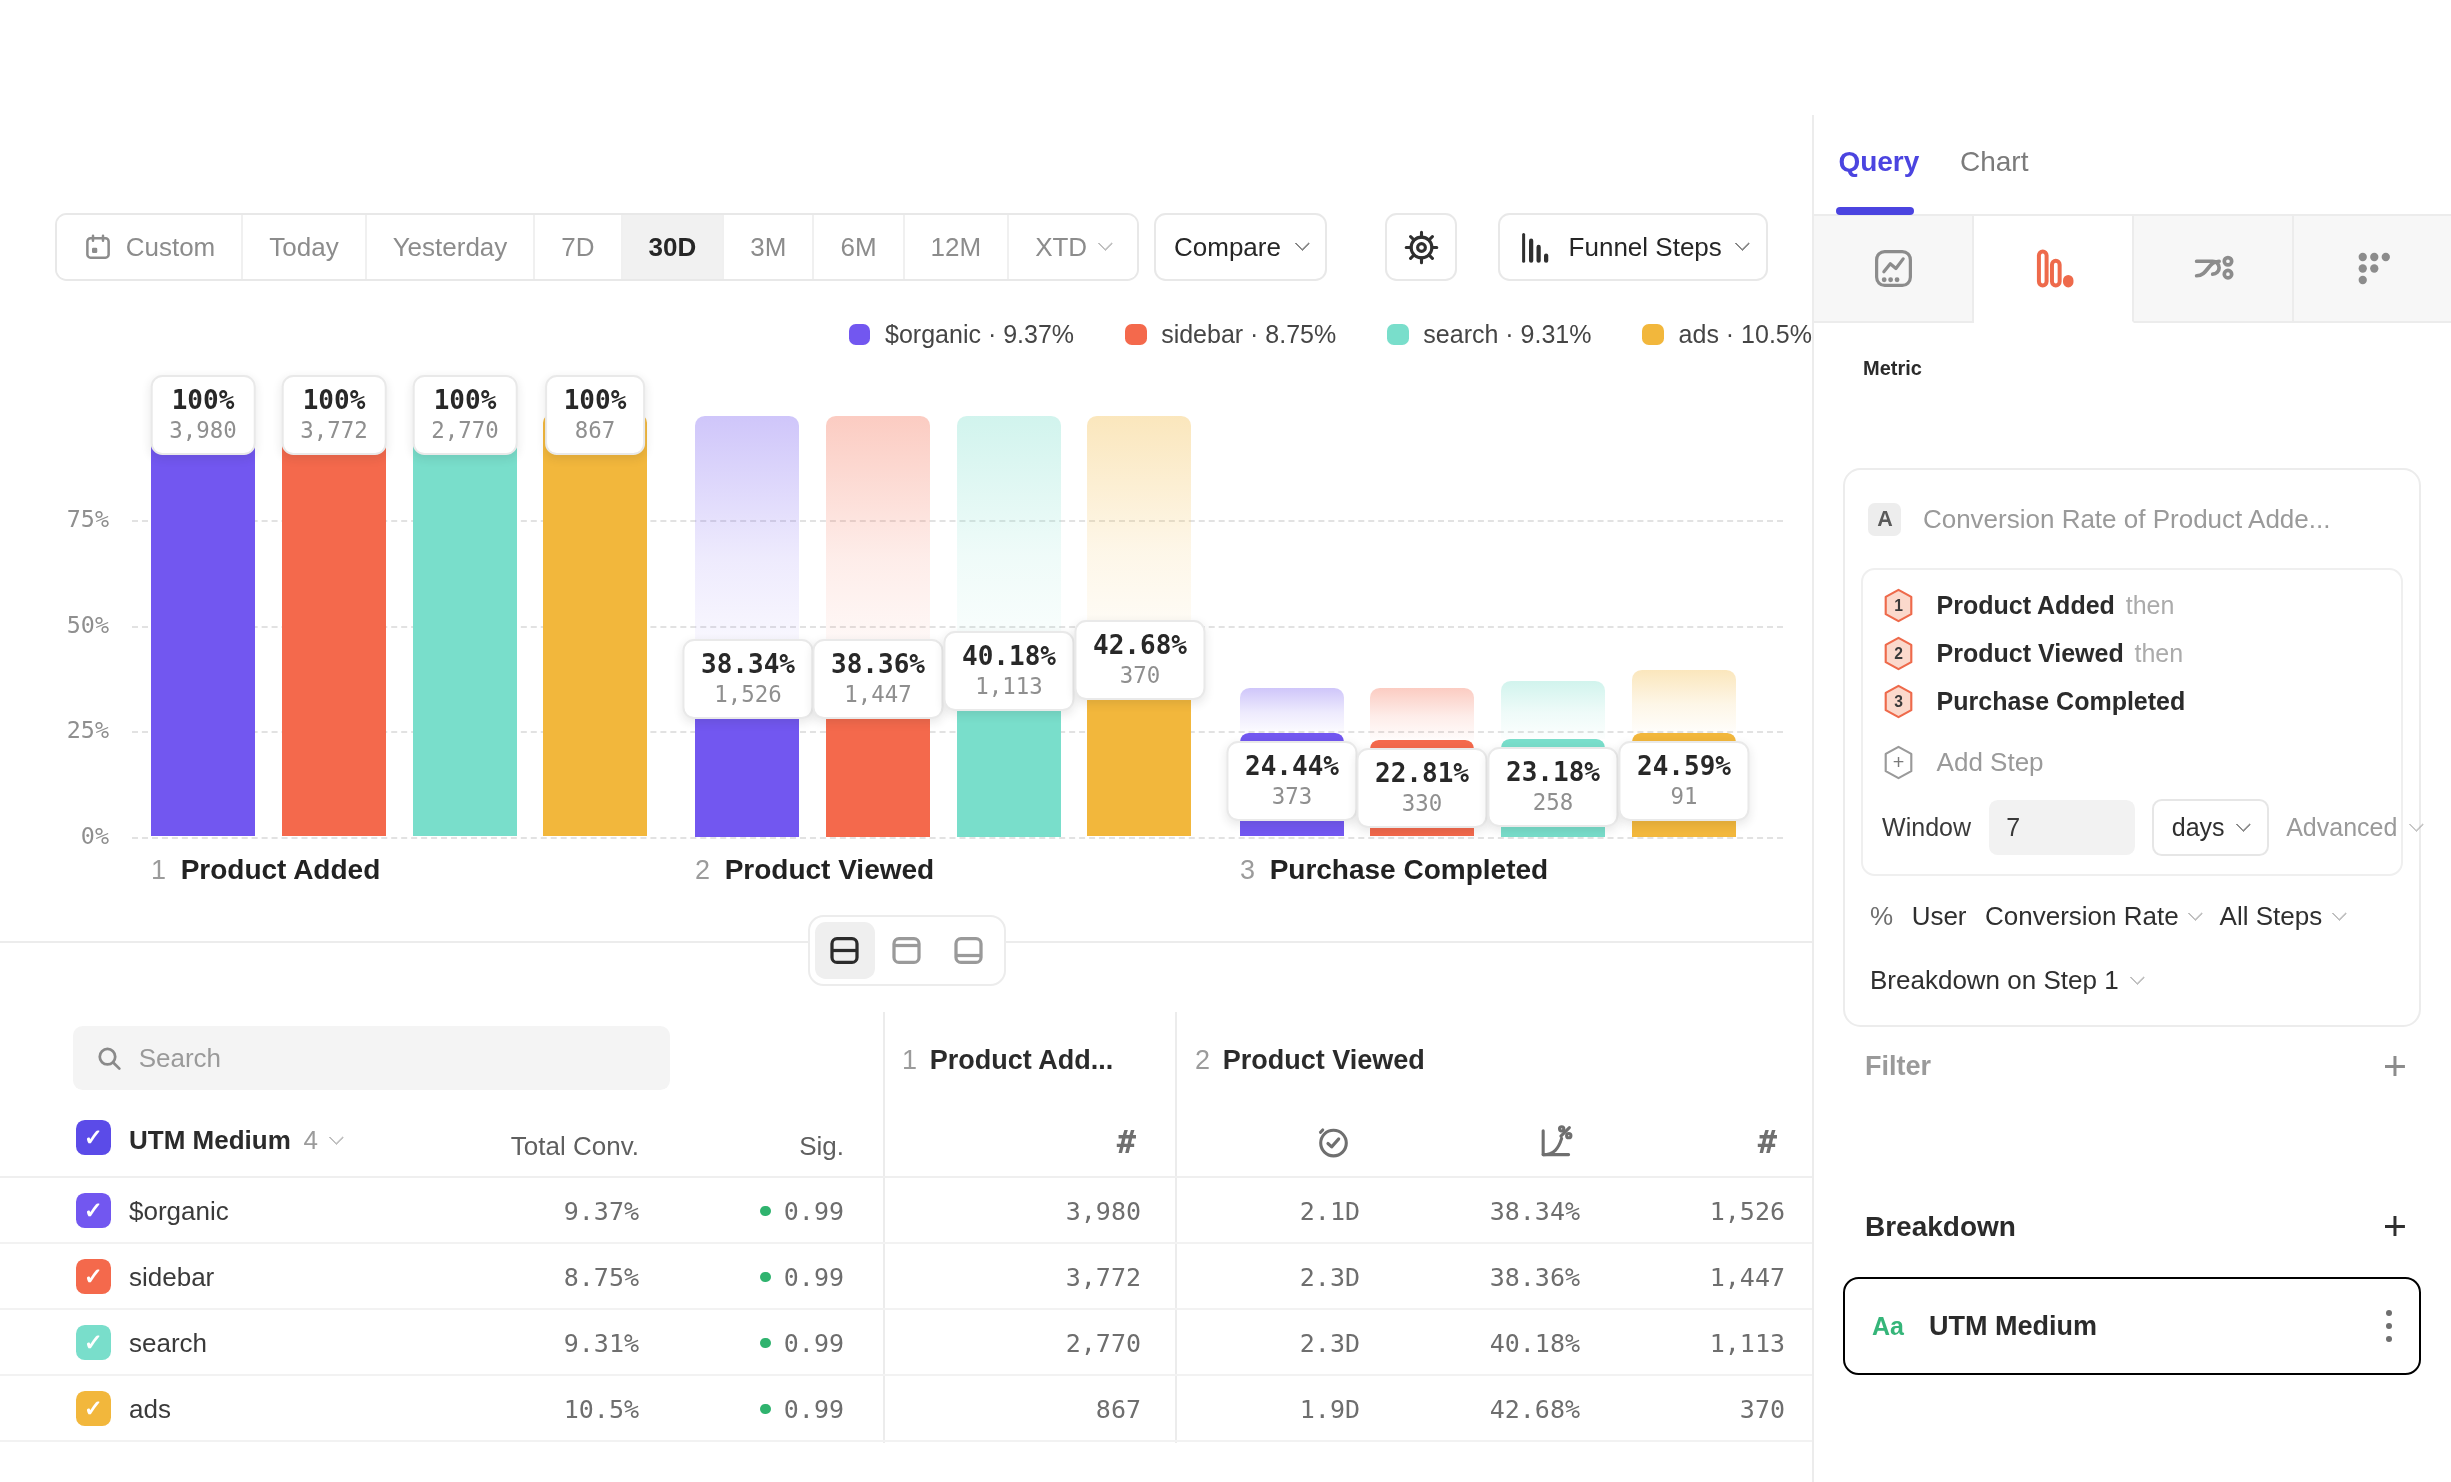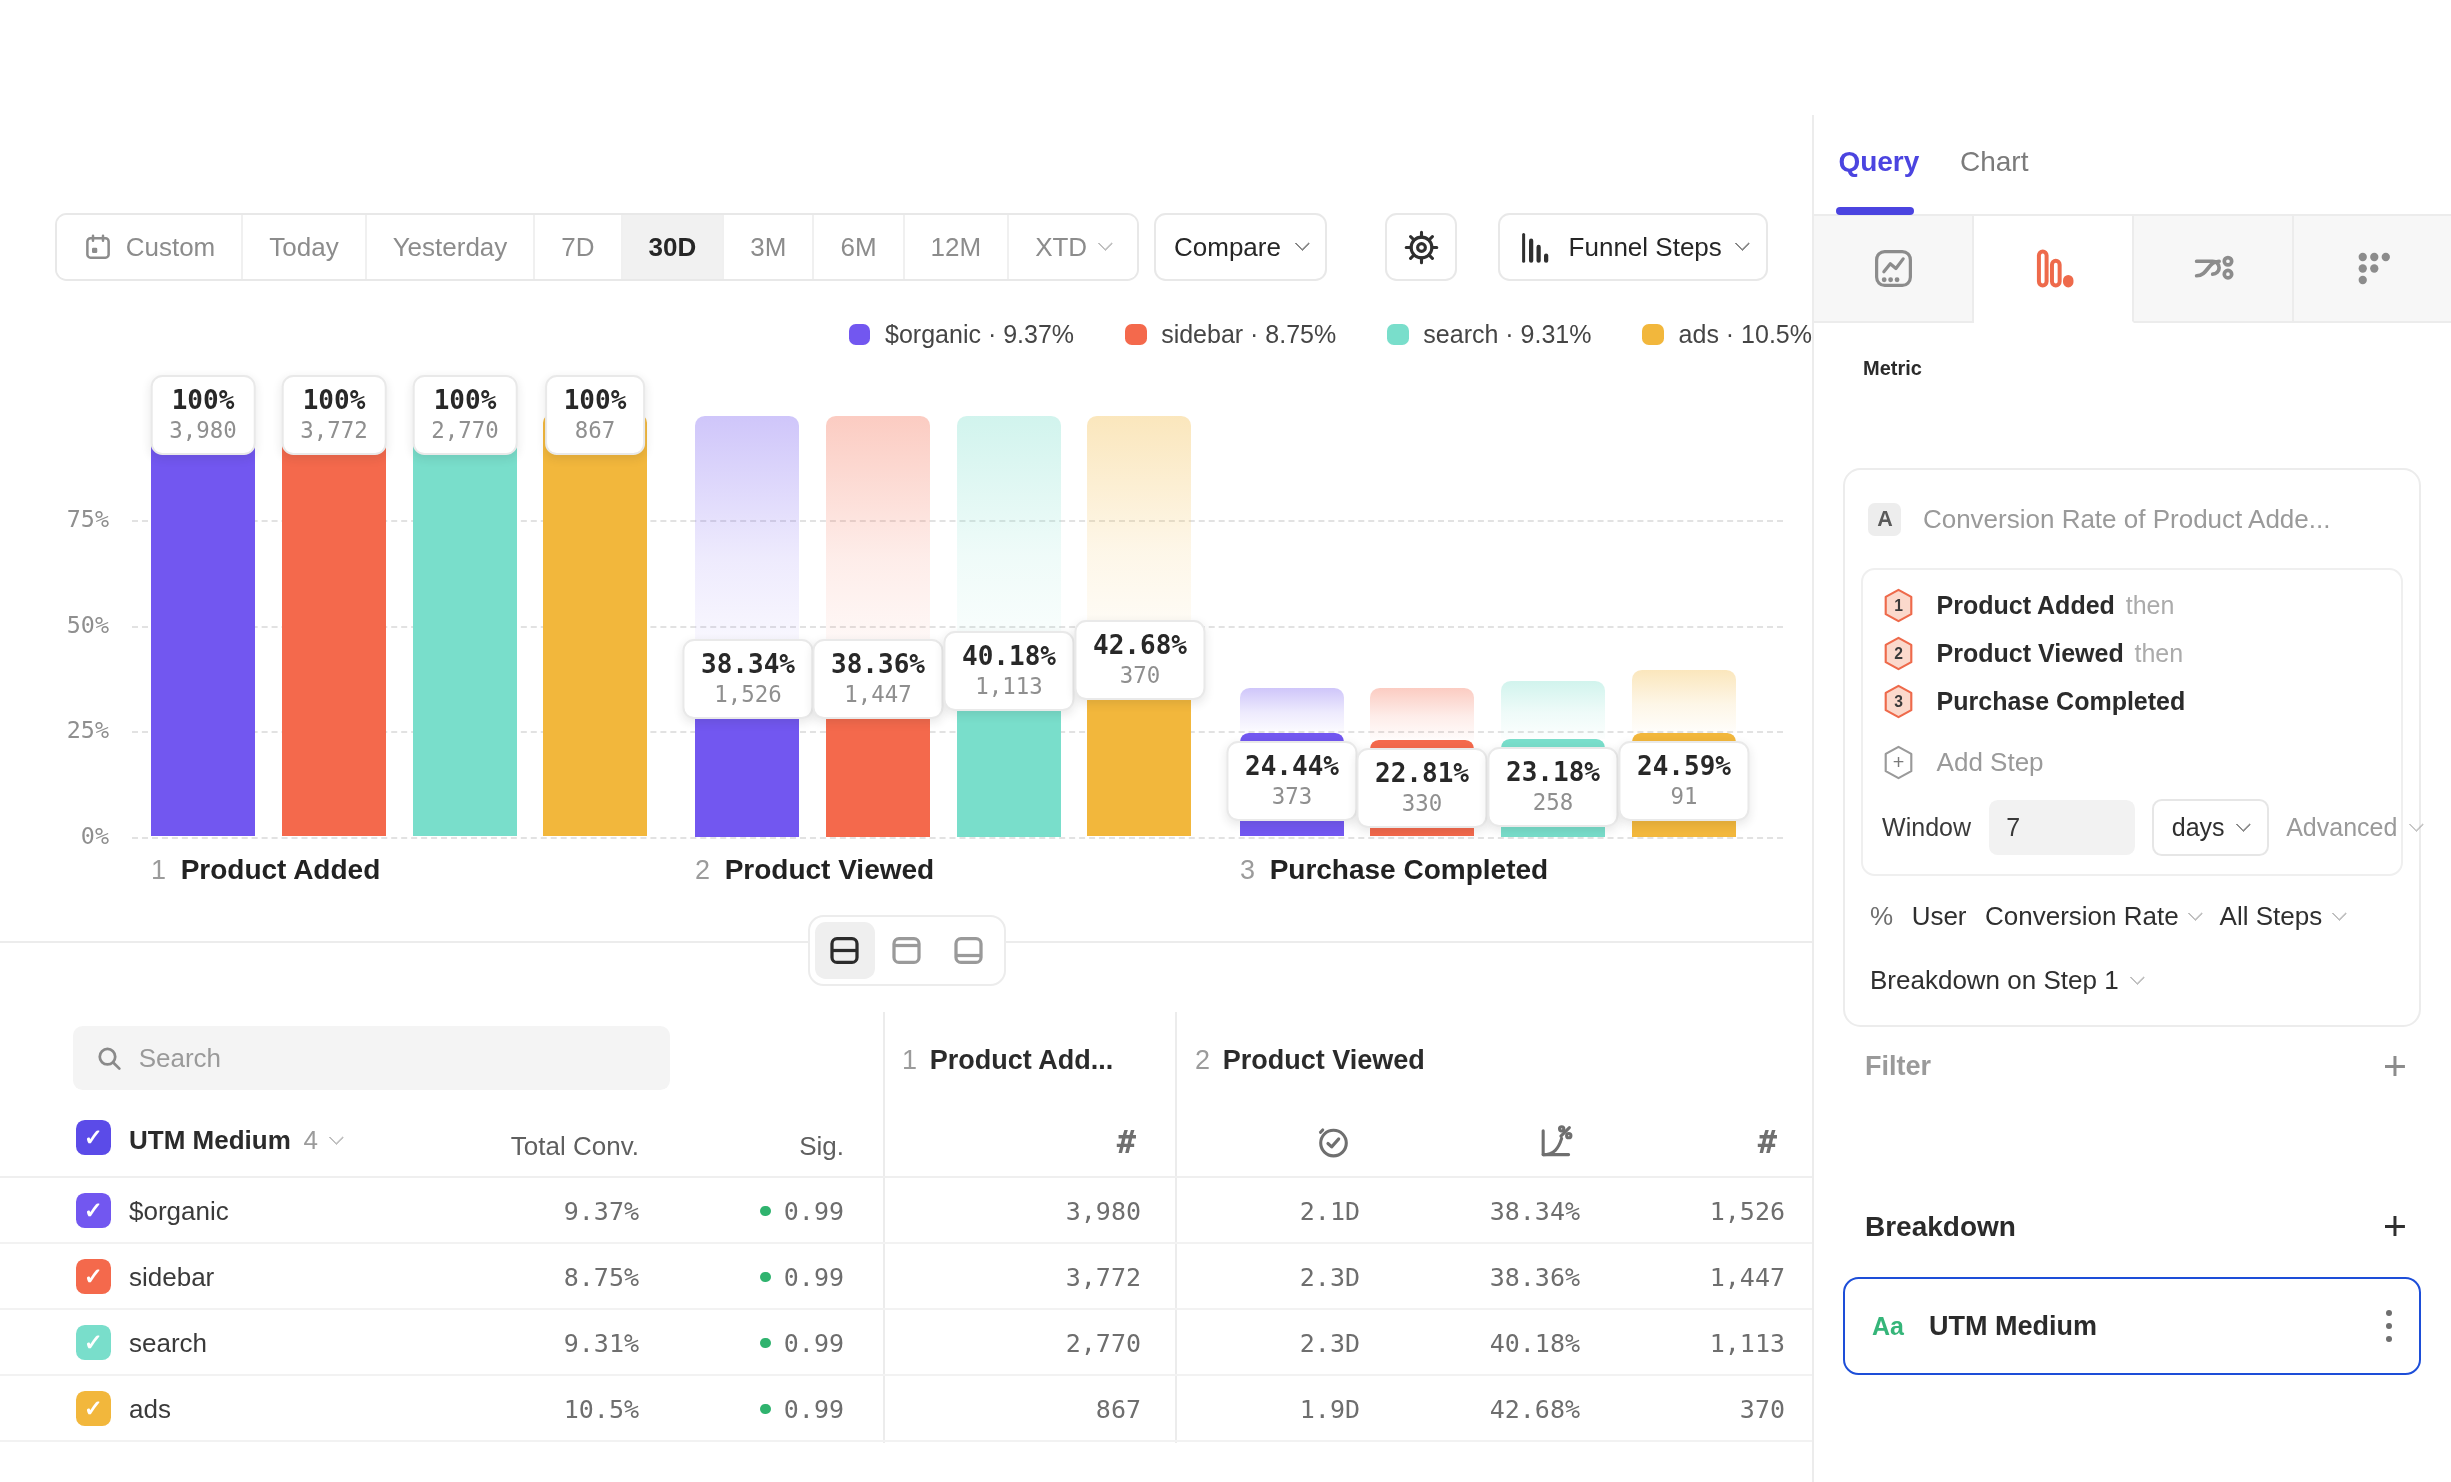--- a/index.html
+++ b/index.html
@@ -121,21 +121,21 @@
   .adv{margin-left:auto;display:flex;align-items:center;gap:13.7px;color:#9A9A9A;font-size:25px;cursor:pointer}
   .measure-row{position:absolute;left:25px;top:431px;display:flex;gap:18.5px;align-items:center;font-size:26px;color:#2F2F2F}
   .measure-row .dd{display:flex;align-items:center;gap:11.7px;cursor:pointer}
   .bko-row{position:absolute;left:25px;top:495px;display:flex;gap:13.7px;align-items:center;font-size:26px;color:#2F2F2F;cursor:pointer}
   .filter-row{position:absolute;left:51px;right:45px;top:932px;display:flex;justify-content:space-between;align-items:center}
   .filter-l{font-size:27px;font-weight:700;color:#9A9A9A}
   .plus{font-size:41px;font-weight:300;line-height:39px;background:none;border:none;color:#8C8C8C;cursor:pointer;font-family:inherit}
   .plus.dark{color:#2F2F2F}
   .bd-row{position:absolute;left:51px;right:45px;top:1092px;display:flex;justify-content:space-between;align-items:center}
   .bd-l{font-size:28px;font-weight:700;color:#2B2B2B}
-  .bd-card{position:absolute;left:29px;right:31px;top:1162px;height:98px;border:2px solid #1d4ed8;border-radius:15.6px;display:flex;align-items:center;padding:0 27px;gap:25px;background:#fff;cursor:pointer}
+  .bd-card{position:absolute;left:29px;right:31px;top:1162px;height:98px;border:2px solid #000000;border-radius:15.6px;display:flex;align-items:center;padding:0 27px;gap:25px;background:#fff;cursor:pointer}
   .aa{color:#35B579;font-size:25px;font-weight:700}
   .bd-name{font-size:27px;font-weight:700;color:#2B2B2B}
   .kebab{margin-left:auto;background:none;border:none;cursor:pointer;display:flex;flex-direction:column;align-items:center}
   .kebab i{width:5.9px;height:5.9px;border-radius:50%;background:#6F6F6F;margin:3.4px 0}
 </style>
 </head>
 <body>
 
 <div class="app">
 

